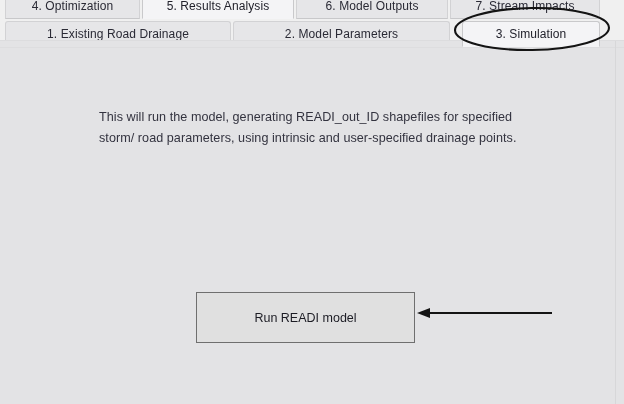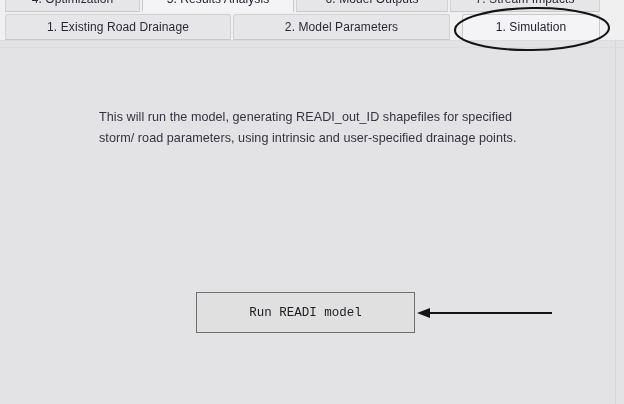--- a/index.html
+++ b/index.html
@@ -20,21 +20,21 @@
     width: 624px;
     height: 404px;
     background: #e3e3e5;
     box-sizing: border-box;
   }
 
   
   .tabstrip {
     position: absolute;
     left: 0;
-    top: 0;
+    top: 7px;
     width: 624px;
     height: 47px;
     background: #f0f0f0;
   }
 
   .tabrow {
     position: absolute;
     left: 0;
     width: 624px;
     height: 26px;
@@ -109,31 +109,31 @@
     color: #33333f;
     letter-spacing: 0.05px;
   }
 
   
   .run-button {
     position: absolute;
     left: 196px;
     top: 251px;
     width: 219px;
-    height: 41px;
+    height: 51px;
     box-sizing: border-box;
     background: #e0e0e0;
     border: 1px solid #6f6f6f;
     display: flex;
     align-items: center;
     justify-content: center;
     font-size: 12.5px;
     color: #1c1c24;
     cursor: pointer;
-    font-family: Liberation Mono, monospace;
+    font-family: Liberation Sans, sans-serif;
   }
 
   
   .annotations {
     position: absolute;
     left: 0;
     top: 0;
     width: 624px;
     height: 404px;
     pointer-events: none;
@@ -163,21 +163,21 @@
     </div>
 
     <div class="tabrow row-bottom">
       <div class="tab" style="left:5px;width:226px;">
         <span>1. Existing Road Drainage</span>
       </div>
       <div class="tab" style="left:233px;width:217px;">
         <span>2. Model Parameters</span>
       </div>
       <div class="tab selected" style="left:462px;width:138px;">
-        <span>1. Simulation</span>
+        <span>3. Simulation</span>
       </div>
     </div>
   </div>
 
   <div class="content">
     <div class="panel-sep"></div>
 
     <div class="description">This will run the model, generating READI_out_ID shapefiles for specified storm/ road parameters, using intrinsic and user-specified drainage points.</div>
 
     <div class="run-button">

